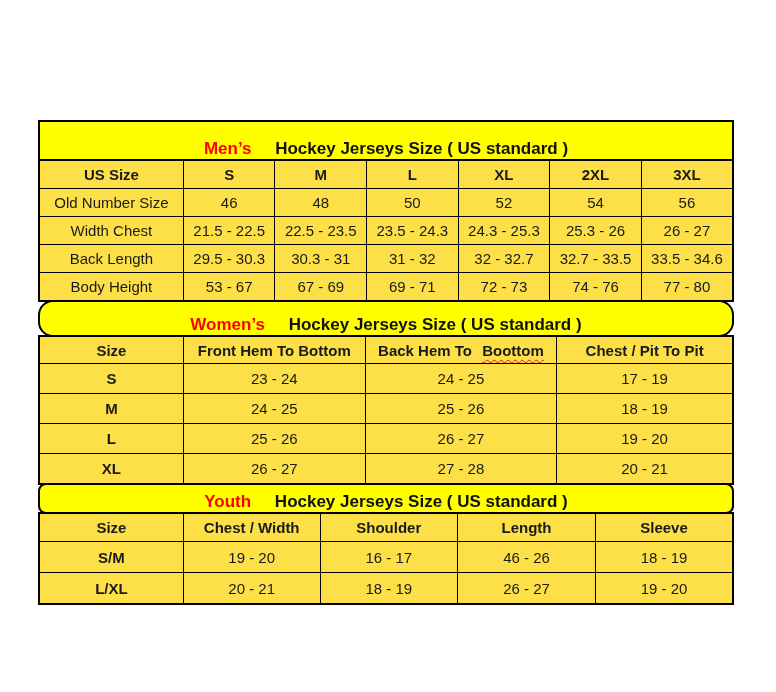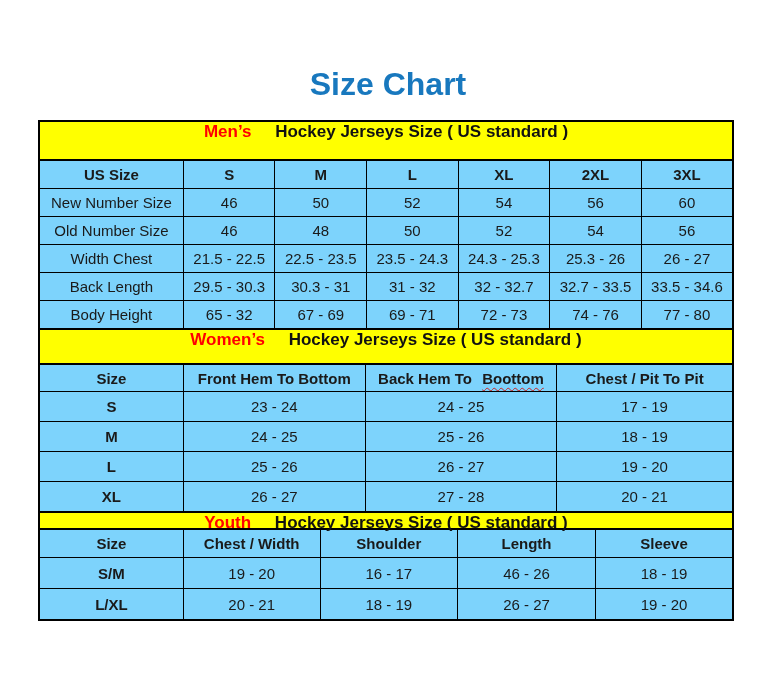--- a/index.html
+++ b/index.html
@@ -24,37 +24,37 @@
   .chart{
     position:absolute;
     left:38px;top:120px;
     width:696px;
   }
   .section:not(:first-child){margin-top:-2px;}
   .band{
     box-sizing:border-box;
     border:2px solid var(--line,#000);
     background:var(--section-yellow,#FFFF00);
-    display:flex;align-items:flex-start;justify-content:center;
+    display:flex;align-items:flex-end;justify-content:center;
     font-weight:700;
     font-size:17px;
     color:#111;
   }
   .band--mens{height:41px;}
-  .band--womens{height:37px;}
-  .band--youth{height:19px;}
+  .band--womens{height:37px;border-radius:15px;}
+  .band--youth{height:31px;border-radius:8px;}
   .band .hl{color:var(--accent-red,#FF0000);white-space:pre;}
   .band .restTxt{white-space:pre;margin-left:19px;}
   table.t{
     width:100%;
     border-collapse:collapse;
     table-layout:fixed;
     margin-top:-2px;
     border:2px solid var(--line,#000);
-    background:#7dd3fc;
+    background:#fde047;
   }
   .t th,.t td{
     border:1px solid var(--line,#000);
     text-align:center;
     vertical-align:middle;
     padding:2px 2px;
     font-size:15px;
     overflow:hidden;
     white-space:nowrap;
   }
@@ -75,21 +75,20 @@
     text-decoration-thickness:1px;
     text-underline-offset:3px;
     margin-left:6px;
   }
 </style>
 </head>
 <body>
 
 <div class="page">
 
-  <h1 class="title">Size Chart</h1>
 
   <div class="chart">
 
     <div class="section">
       <div class="band band--mens">
         <span class="hl">Men’s</span>
           <span class="restTxt"> Hockey Jerseys Size ( US standard )</span>
       </div>
       <table class="t t--mens">
           <colgroup>
@@ -107,29 +106,20 @@
               <th>S</th>
               <th>M</th>
               <th>L</th>
               <th>XL</th>
               <th>2XL</th>
               <th>3XL</th>
             </tr>
           </thead>
           <tbody>
             <tr>
-              <td class="rowlabel">New Number Size</td>
-              <td>46</td>
-              <td>50</td>
-              <td>52</td>
-              <td>54</td>
-              <td>56</td>
-              <td>60</td>
-            </tr>
-            <tr>
               <td class="rowlabel">Old Number Size</td>
               <td>46</td>
               <td>48</td>
               <td>50</td>
               <td>52</td>
               <td>54</td>
               <td>56</td>
             </tr>
             <tr>
               <td class="rowlabel">Width Chest</td>
@@ -144,21 +134,21 @@
               <td class="rowlabel">Back Length</td>
               <td>29.5 - 30.3</td>
               <td>30.3 - 31</td>
               <td>31 - 32</td>
               <td>32 - 32.7</td>
               <td>32.7 - 33.5</td>
               <td>33.5 - 34.6</td>
             </tr>
             <tr>
               <td class="rowlabel">Body Height</td>
-              <td>65 - 32</td>
+              <td>53 - 67</td>
               <td>67 - 69</td>
               <td>69 - 71</td>
               <td>72 - 73</td>
               <td>74 - 76</td>
               <td>77 - 80</td>
             </tr>
           </tbody>
         </table>
     </div>
 

